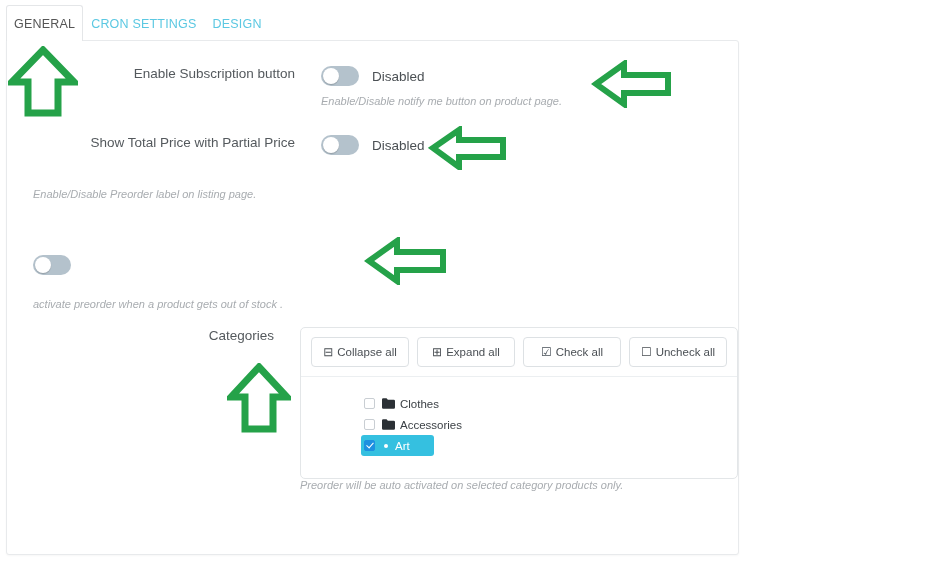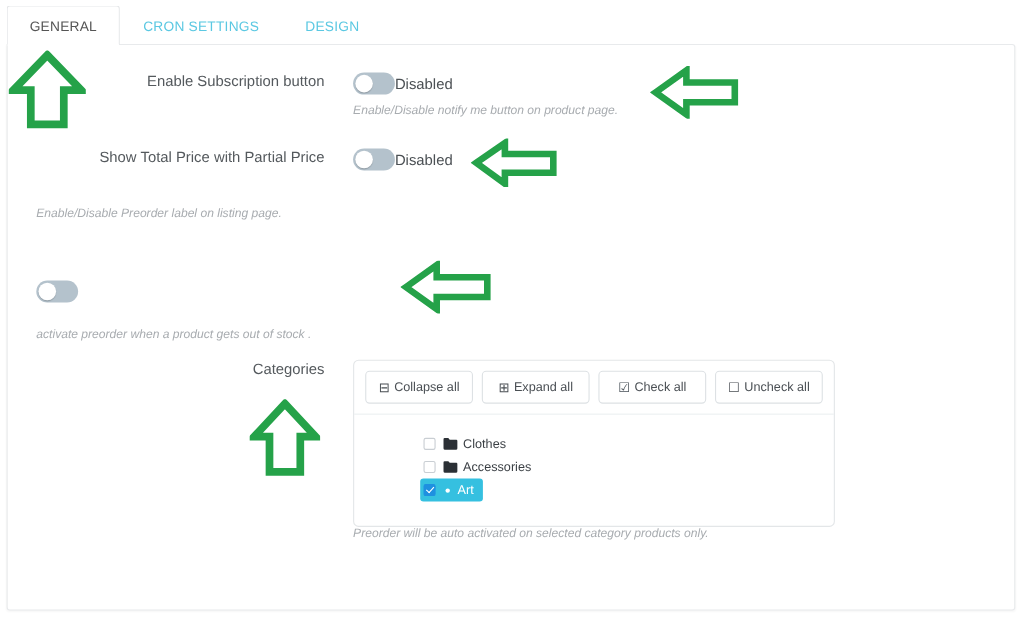--- a/index.html
+++ b/index.html
@@ -22,21 +22,21 @@
     left: 6px;
     top: 5px;
     height: 36px;
     display: flex;
     align-items: stretch;
     z-index: 5;
   }
   .tab {
     display: flex;
     align-items: center;
-    padding: 0 20px;
+    padding: 0 7px;
     font-size: 12.5px;
     letter-spacing: .2px;
     color: #5bc8e2;
     background: transparent;
     border: 1px solid transparent;
     border-bottom: none;
     border-radius: 3px 3px 0 0;
     cursor: pointer;
     white-space: nowrap;
   }
@@ -53,21 +53,21 @@
     left: 0; right: 0; bottom: -1px;
     height: 2px;
     background: #ffffff;
   }
 
   
   .panel {
     position: absolute;
     left: 6px;
     top: 40px;
-    width: 917px;
+    width: 733px;
     height: 515px;
     background: #ffffff;
     border: 1px solid #e8eaec;
     border-radius: 0 3px 3px 3px;
     box-sizing: border-box;
     box-shadow: 0 1px 2px rgba(0,0,0,0.035);
   }
 
   
   .form-row {
@@ -111,20 +111,21 @@
     top: 2px;
     left: 2px;
     width: 16px;
     height: 16px;
     border-radius: 50%;
     background: #ffffff;
     box-shadow: 0 1px 1px rgba(0,0,0,0.18);
   }
   .toggle.on .knob { left: 20px; }
   .state-text {
+    margin-left: 13px;
     font-size: 13.5px;
     color: #4b5054;
   }
   .hint {
     margin-top: 7px;
     font-size: 11px;
     font-style: italic;
     color: #a8acb0;
     line-height: 14px;
   }
@@ -169,21 +170,21 @@
     font-size: 11.5px;
     color: #3a3f44;
     cursor: pointer;
     width: max-content;
   }
   .tree-node.child { margin-left: 19px; }
   .tree-node.selected {
     background: #35c0e0;
     color: #ffffff;
     border-radius: 3px;
-    padding: 0 8px 0 3px;
+    padding: 0 24px 0 3px;
     margin-left: 16px;
   }
   .cb {
     width: 11px; height: 11px;
     border: 1px solid #c9ced3;
     border-radius: 2px;
     background: #fff;
     flex: none;
     margin-right: 7px;
     box-sizing: border-box;

